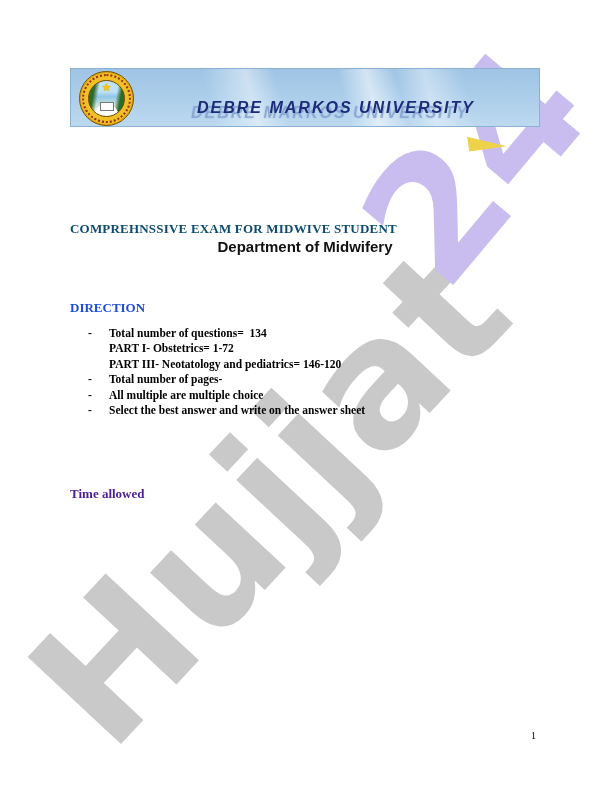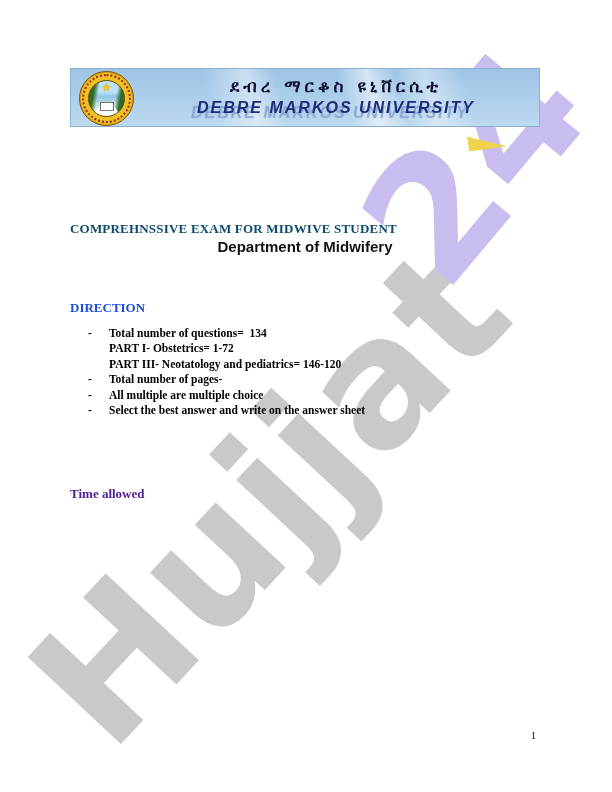--- a/index.html
+++ b/index.html
@@ -112,21 +112,20 @@
   <div class="wm-wedge"></div>
 
   <div class="banner">
     <div class="logo">
       <div class="logo-text-ring"></div>
       <div class="logo-inner">
         <span class="logo-star">★</span>
         <span class="logo-building"></span>
       </div>
     </div>
-    <div class="amharic">ደብረ ማርቆስ ዩኒቨርሲቲ</div>
     <div class="english">DEBRE MARKOS UNIVERSITY</div>
   </div>
 
   <div class="dept">Department of Midwifery</div>
   <div class="examtitle">COMPREHNSSIVE EXAM FOR MIDWIVE STUDENT</div>
 
   <div class="direction">DIRECTION</div>
   <div class="list">
     <div class="row">
       <span class="b">-</span>

